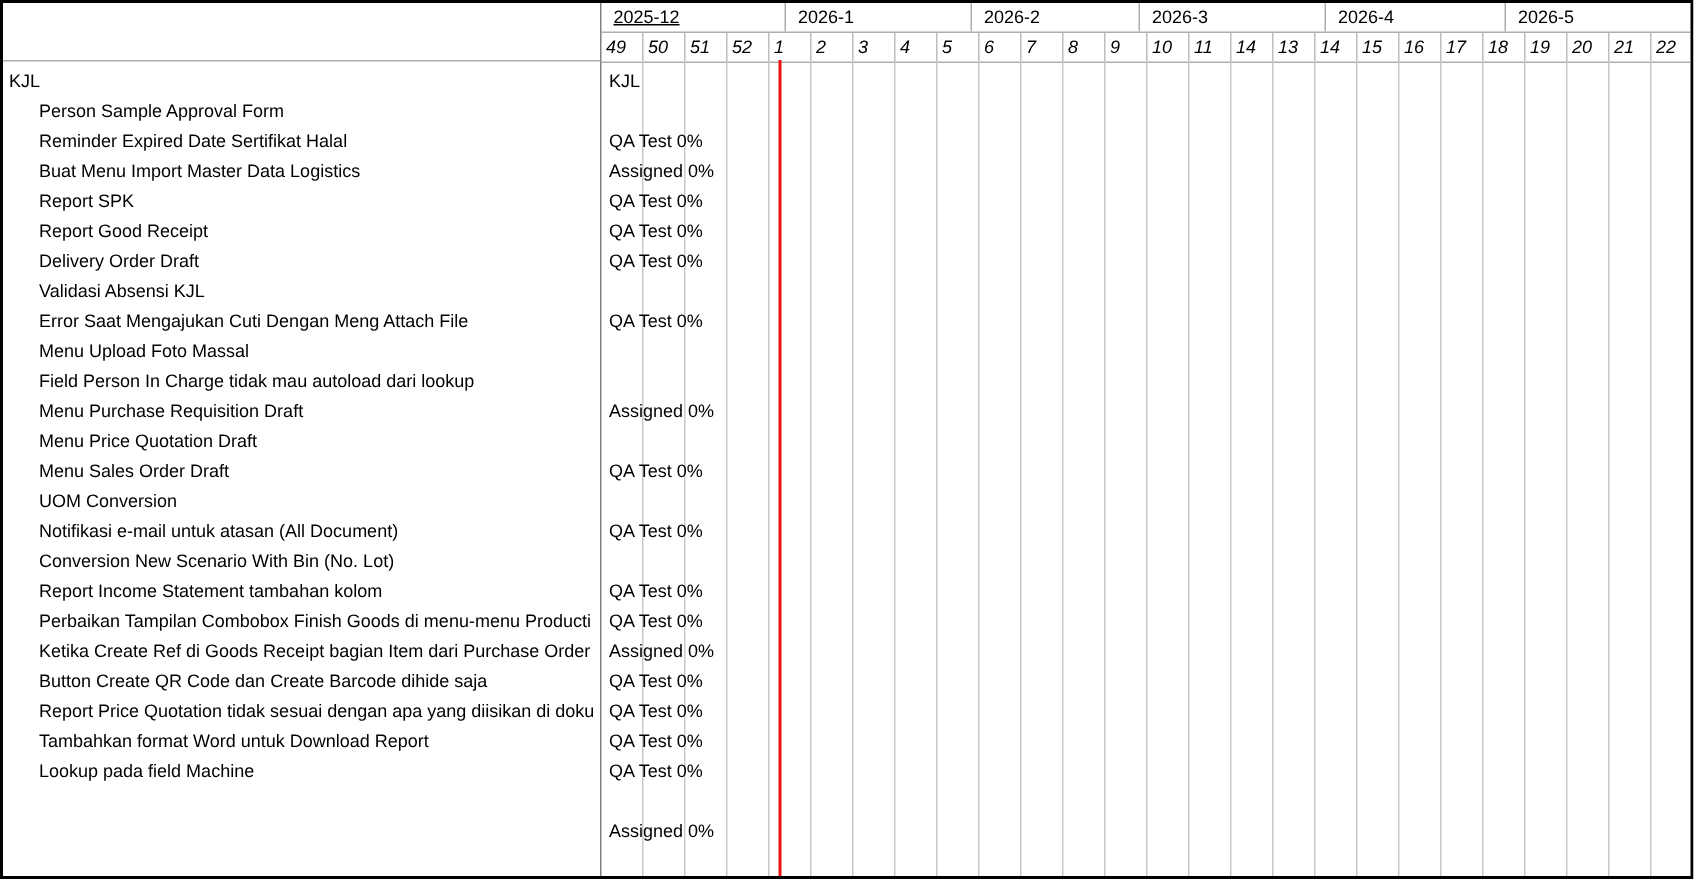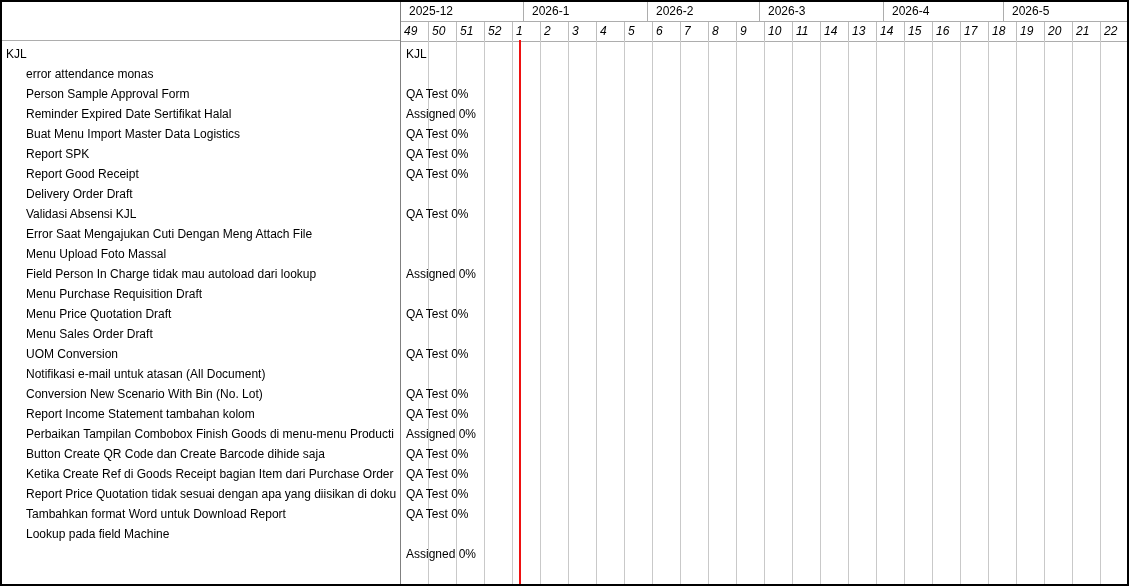--- a/index.html
+++ b/index.html
@@ -87,50 +87,49 @@
 </style>
 </head>
 <body>
 
 <div class="app">
 
   <div class="left-panel">
     <div class="left-header"></div>
     <div class="task-rows">
         <div class="trow lvl0">KJL</div>
-        <div class="trow lvl1">error attendance monas</div>
         <div class="trow lvl1">Person Sample Approval Form</div>
         <div class="trow lvl1">Reminder Expired Date Sertifikat Halal</div>
         <div class="trow lvl1">Buat Menu Import Master Data Logistics</div>
         <div class="trow lvl1">Report SPK</div>
         <div class="trow lvl1">Report Good Receipt</div>
         <div class="trow lvl1">Delivery Order Draft</div>
         <div class="trow lvl1">Validasi Absensi KJL</div>
         <div class="trow lvl1">Error Saat Mengajukan Cuti Dengan Meng Attach File</div>
         <div class="trow lvl1">Menu Upload Foto Massal</div>
         <div class="trow lvl1">Field Person In Charge tidak mau autoload dari lookup</div>
         <div class="trow lvl1">Menu Purchase Requisition Draft</div>
         <div class="trow lvl1">Menu Price Quotation Draft</div>
         <div class="trow lvl1">Menu Sales Order Draft</div>
         <div class="trow lvl1">UOM Conversion</div>
         <div class="trow lvl1">Notifikasi e-mail untuk atasan (All Document)</div>
         <div class="trow lvl1">Conversion New Scenario With Bin (No. Lot)</div>
         <div class="trow lvl1">Report Income Statement tambahan kolom</div>
         <div class="trow lvl1">Perbaikan Tampilan Combobox Finish Goods di menu-menu Producti</div>
+        <div class="trow lvl1">Ketika Create Ref di Goods Receipt bagian Item dari Purchase Order</div>
         <div class="trow lvl1">Button Create QR Code dan Create Barcode dihide saja</div>
-        <div class="trow lvl1">Ketika Create Ref di Goods Receipt bagian Item dari Purchase Order</div>
         <div class="trow lvl1">Report Price Quotation tidak sesuai dengan apa yang diisikan di doku</div>
         <div class="trow lvl1">Tambahkan format Word untuk Download Report</div>
         <div class="trow lvl1">Lookup pada field Machine</div>
       </div>
   </div>
 
   <div class="timeline">
     <div class="month-row">
-        <div class="mcell" style="width: 123px; flex: 0 0 123px;">2025-12</div>
+        <div class="mcell" style="width: 123px; flex: 0 0 123px; text-decoration: underline;">2025-12</div>
         <div class="mcell" style="width: 124px; flex: 0 0 124px;">2026-1</div>
         <div class="mcell" style="width: 112px; flex: 0 0 112px;">2026-2</div>
         <div class="mcell" style="width: 124px; flex: 0 0 124px;">2026-3</div>
         <div class="mcell" style="width: 120px; flex: 0 0 120px;">2026-4</div>
         <div class="mcell" style="width: 123px; flex: 0 0 123px;">2026-5</div>
       </div>
     <div class="week-row">
         <div class="wcell">49</div>
         <div class="wcell">50</div>
         <div class="wcell">51</div>

